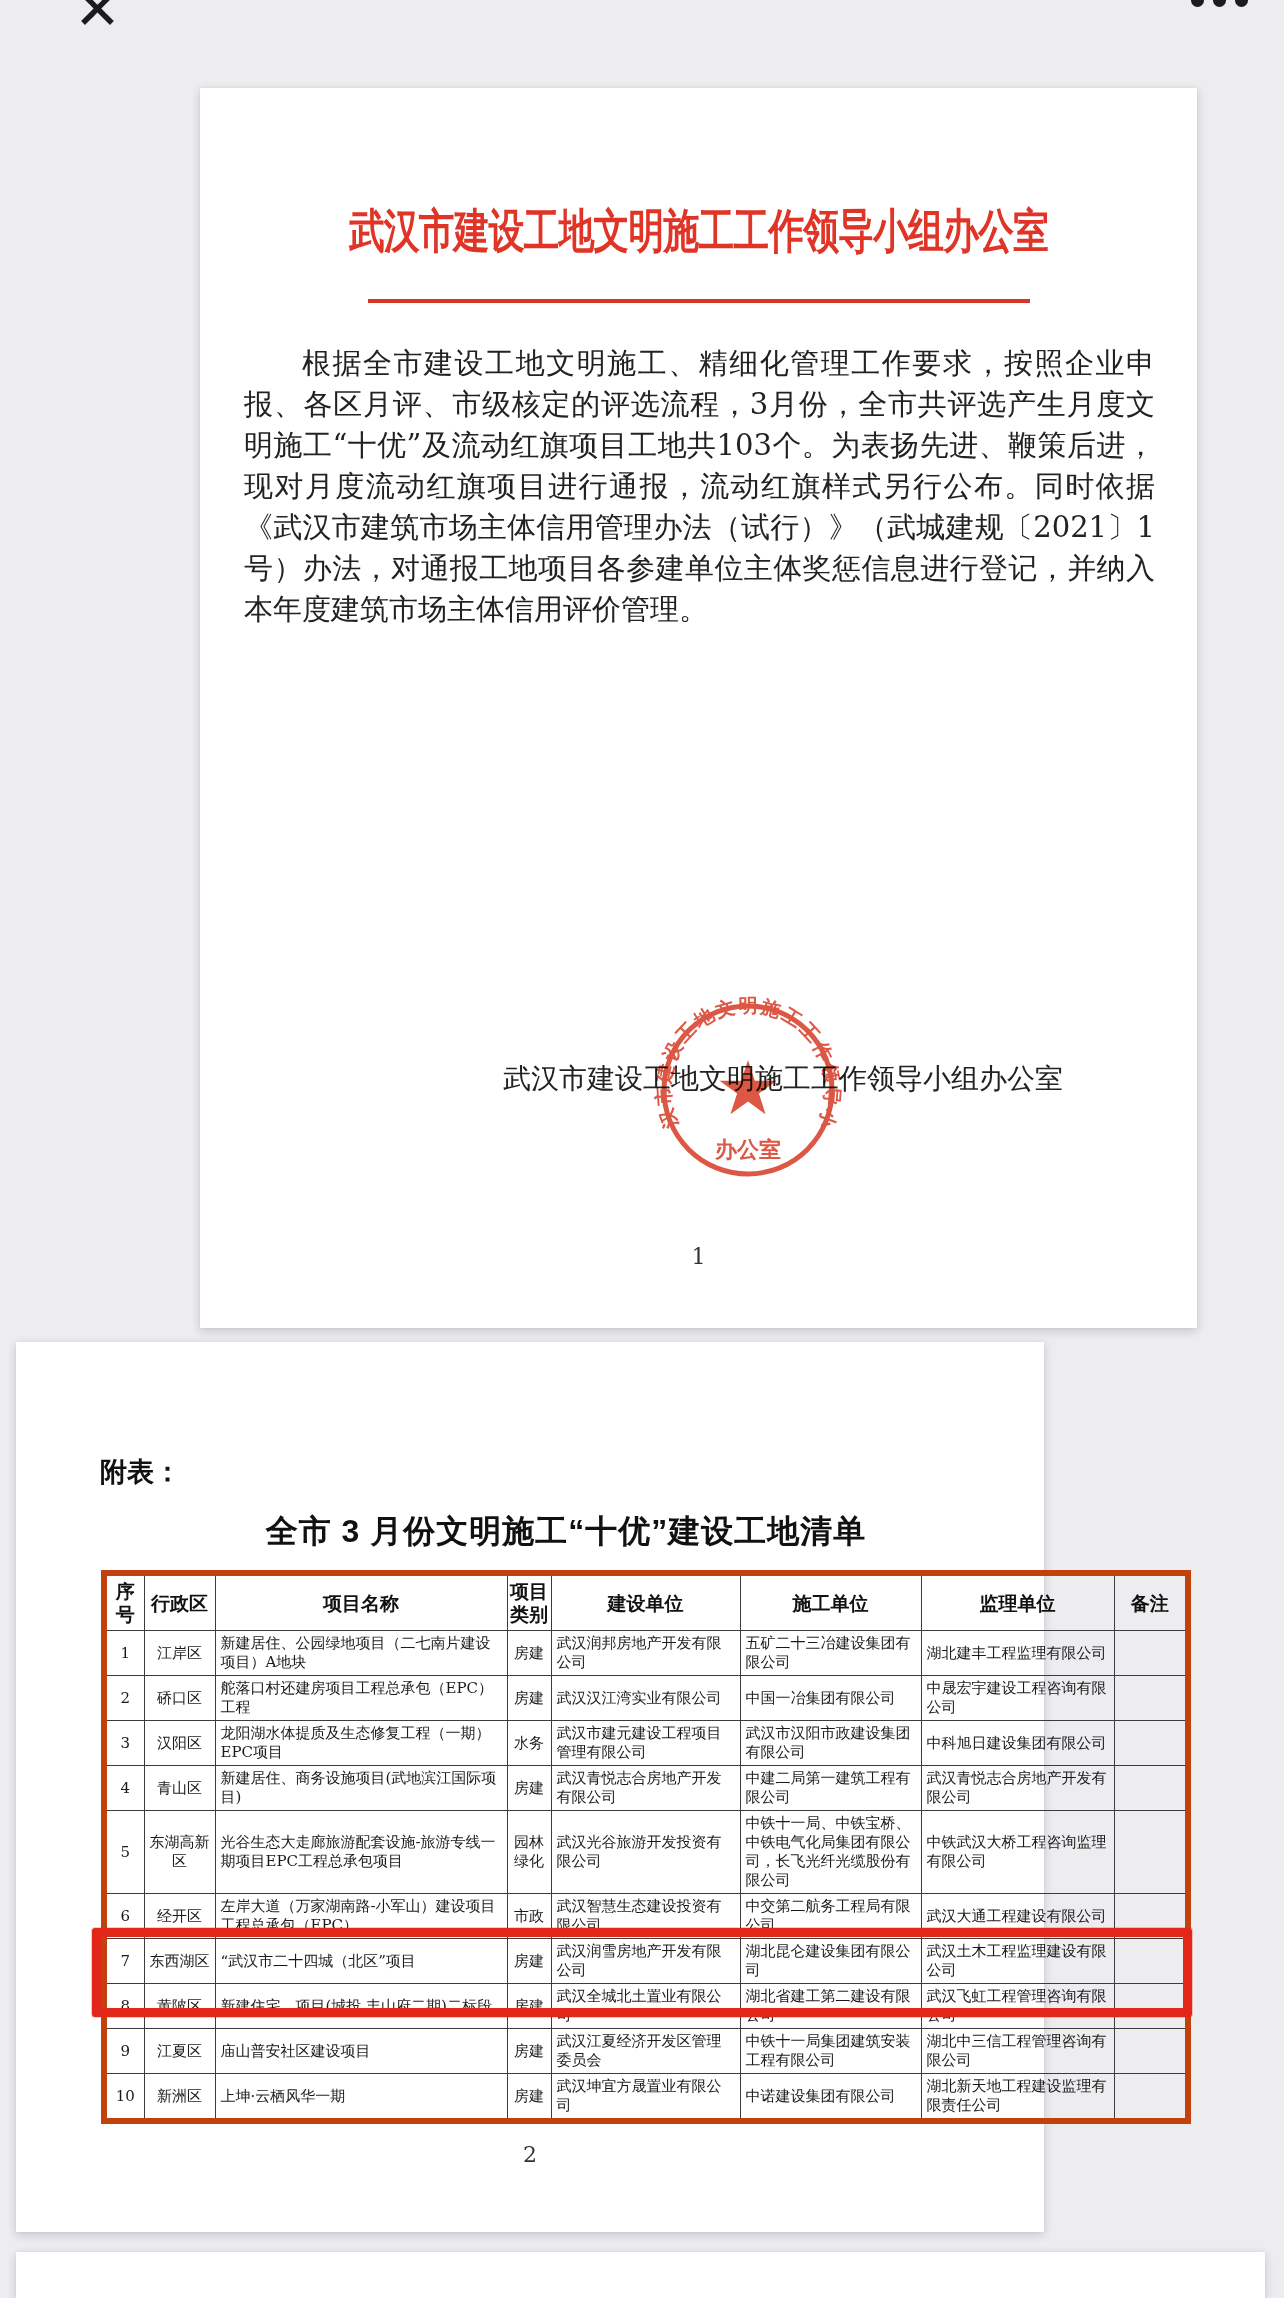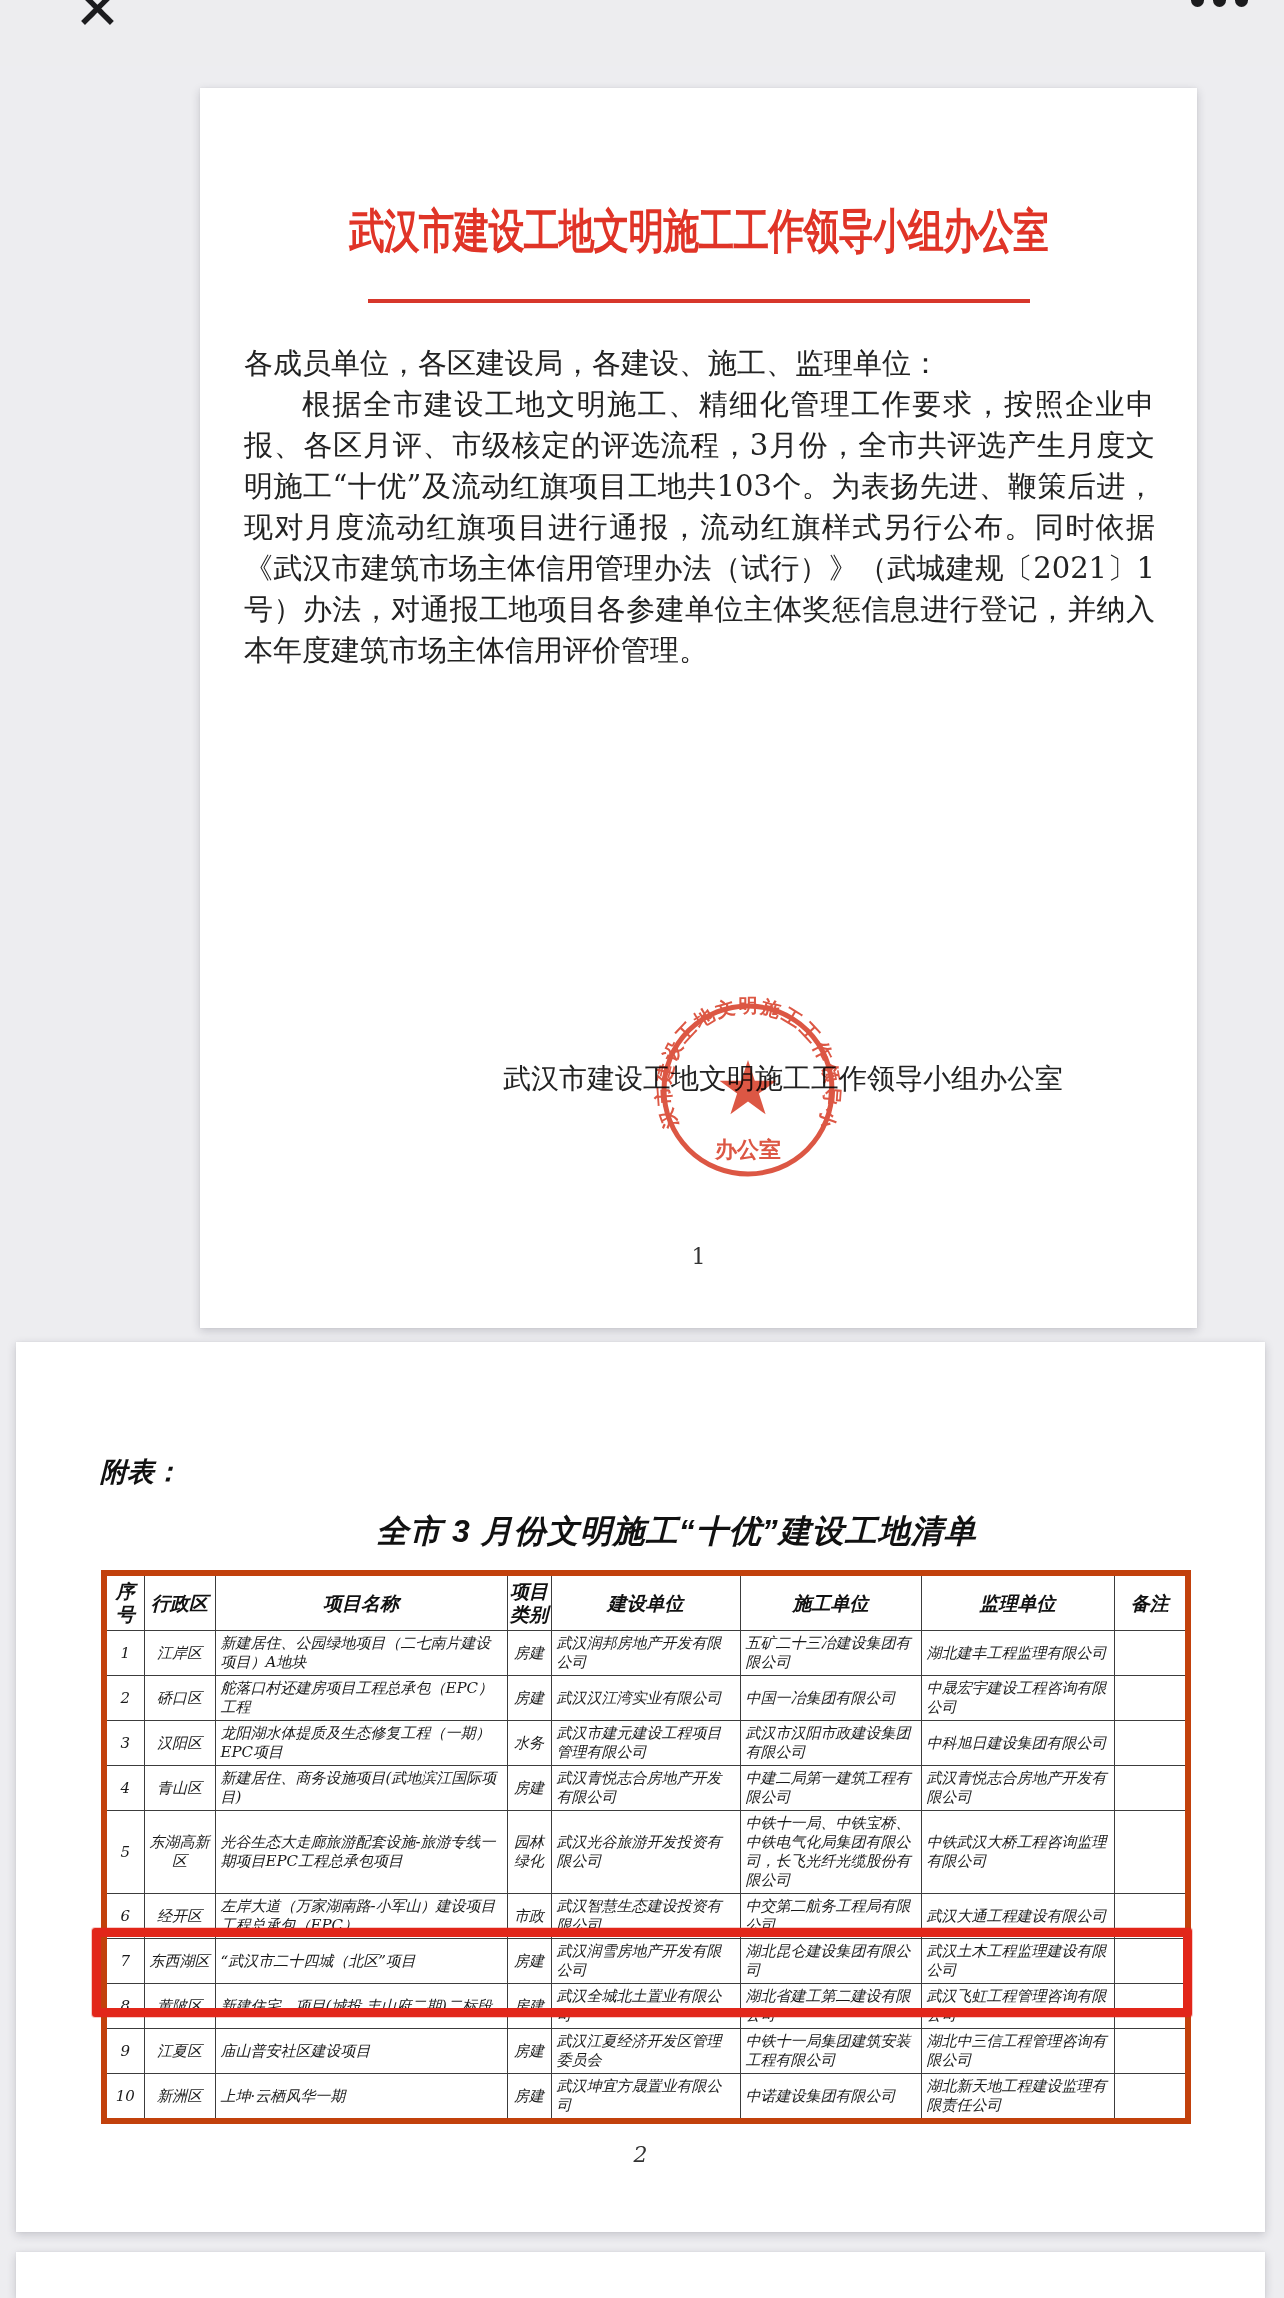--- a/index.html
+++ b/index.html
@@ -43,21 +43,21 @@
     font-size:29px; line-height:52px; color:#222;
     padding-left:186px; text-indent:-106px;
   }
   .sig-block { position:absolute; left:0; top:972px; width:100%; font-family:"DejaVu Serif", serif; color:#222; }
   .sig-line { text-align:right; padding-right:134px; font-size:28px; }
   .sig-date { text-align:right; padding-right:238px; font-size:28px; letter-spacing:5px; margin-top:14px; }
   .seal { position:absolute; left:453px; top:907px; width:190px; height:190px; mix-blend-mode:multiply; opacity:.9; }
   .pagenum { position:absolute; left:0; width:100%; text-align:center; font-size:22px; color:#333; font-family:"DejaVu Serif", serif; }
   #page1 .pagenum { top:1156px; }
   
-  #page2 { left:16px; top:1342px; width:1249px; height:890px;font-style:italic; }
+  #page2 { left:16px; top:1342px; width:1028px; height:890px; }
   .attach-label { position:absolute; left:84px; top:112px; font-size:27px; font-weight:bold; color:#111; }
   .table-title { position:absolute; left:0; top:168px; width:100%; text-align:center; font-size:32px; font-weight:bold; color:#111; letter-spacing:1px;margin-left:36px; }
   table.sites {
     position:absolute; left:85px; top:228px;
     width:1084px; border-collapse:collapse; table-layout:fixed;
     border:6px solid #c2410c;
     font-family:"DejaVu Serif", serif;
   }
   table.sites th, table.sites td { border:1px solid #3c3c3c; vertical-align:middle; }
   table.sites th { font-size:19px; font-weight:bold; padding:4px 2px; line-height:23px; color:#111; text-align:center; }
@@ -83,21 +83,20 @@
       <i></i>
       <i></i>
       <i></i>
     </span>
 </div>
 
 <div class="page" id="page1">
   <div class="org-header">武汉市建设工地文明施工工作领导小组办公室</div>
   <div class="red-rule"></div>
   <div class="doc-body">
-    <p>各成员单位，各区建设局，各建设、施工、监理单位：</p>
     <p class="indent">根据全市建设工地文明施工、精细化管理工作要求，按照企业申报、各区月评、市级核定的评选流程，3月份，全市共评选产生月度文明施工“十优”及流动红旗项目工地共103个。为表扬先进、鞭策后进，现对月度流动红旗项目进行通报，流动红旗样式另行公布。同时依据《武汉市建筑市场主体信用管理办法（试行）》（武城建规〔2021〕1号）办法，对通报工地项目各参建单位主体奖惩信息进行登记，并纳入本年度建筑市场主体信用评价管理。</p>
   </div>
 
   <div class="sig-block">
     <div class="sig-line">武汉市建设工地文明施工工作领导小组办公室</div>
   </div>
 
   <svg class="seal" viewBox="0 0 190 190">
     <circle cx="95" cy="95" r="84" fill="none" stroke="#d9442f" stroke-width="5"></circle>
     <defs>

